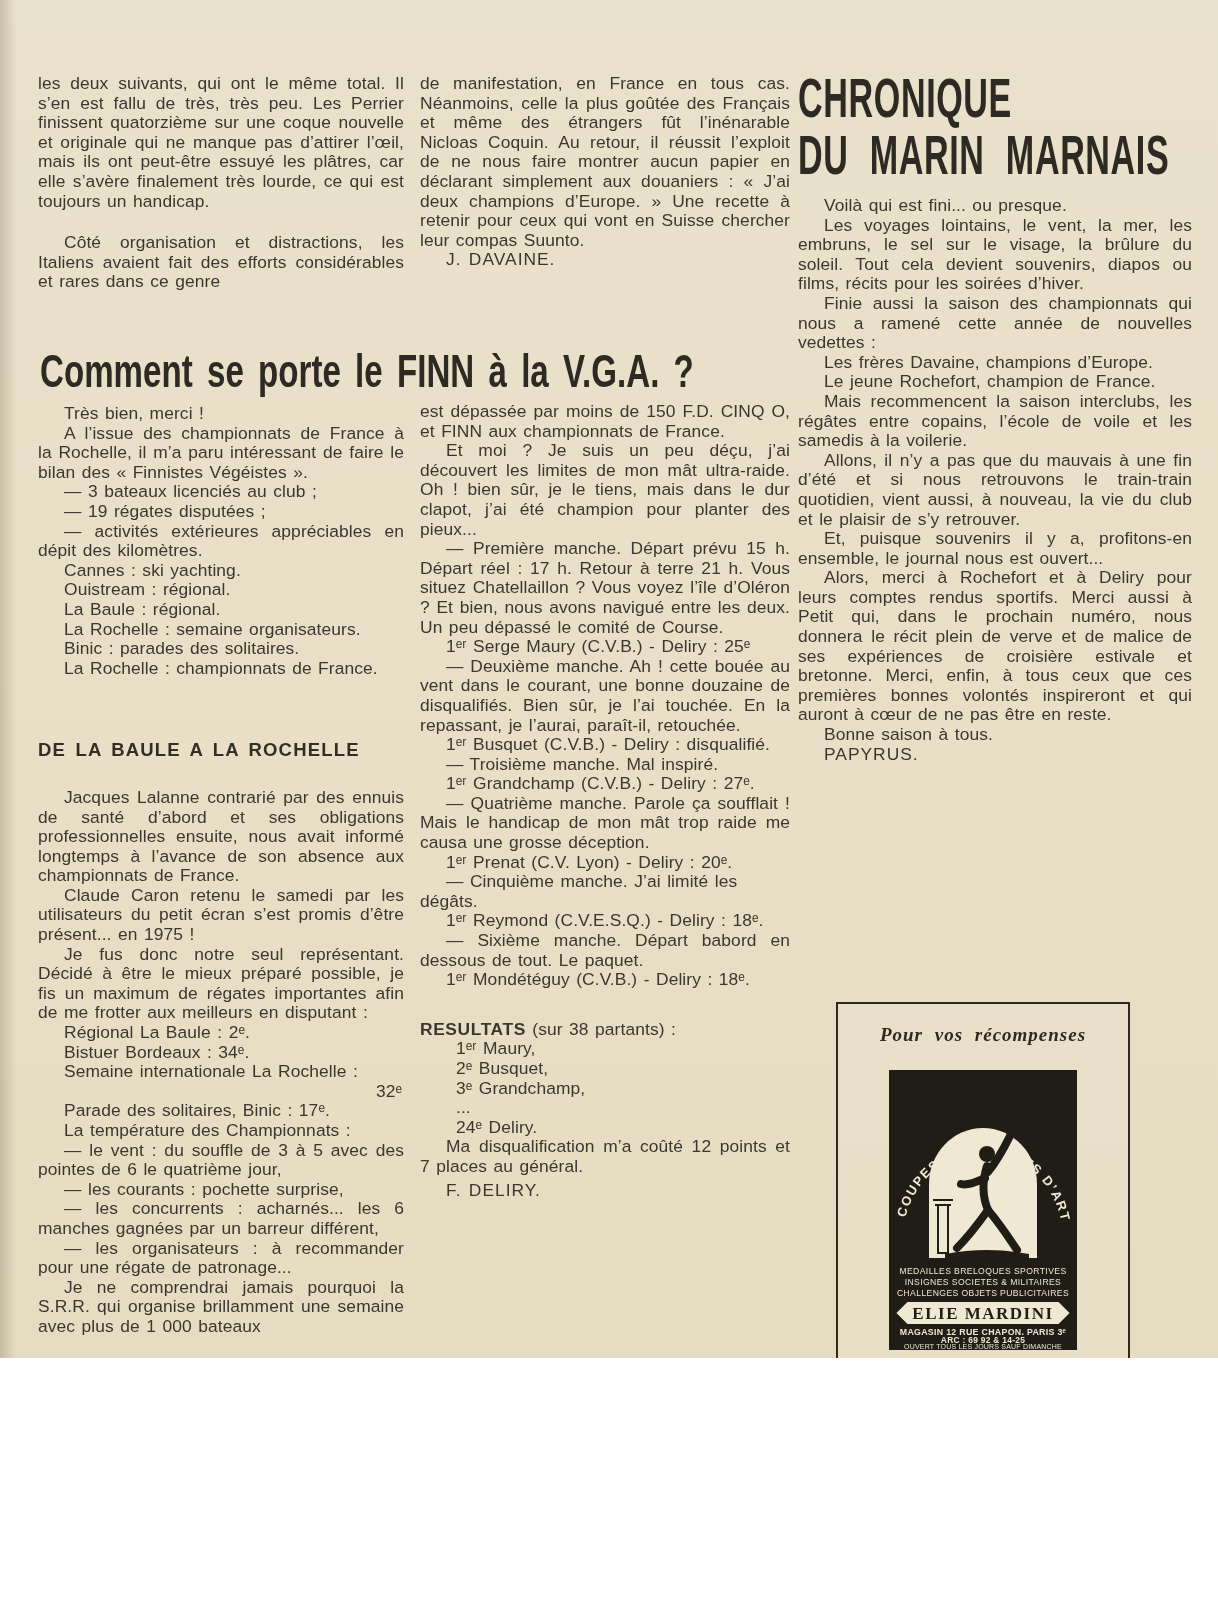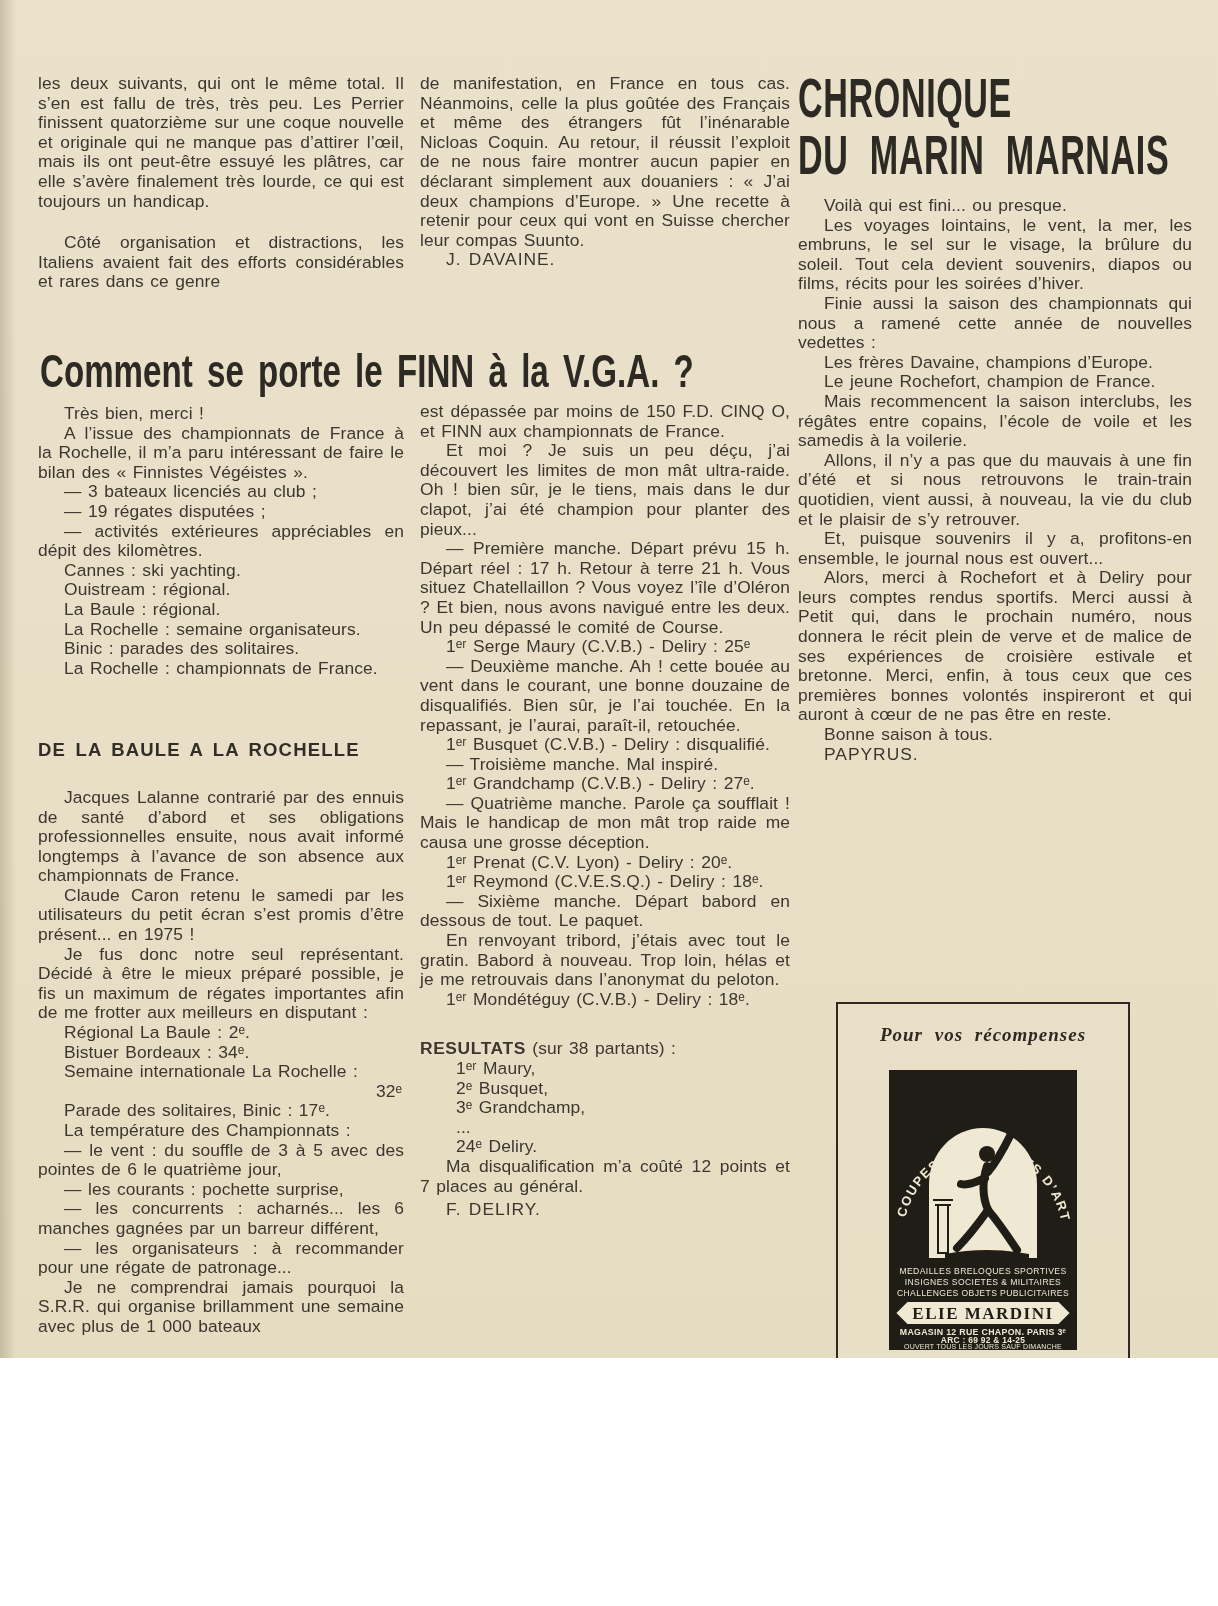--- a/index.html
+++ b/index.html
@@ -114,23 +114,23 @@
     <p class="noind">est dépassée par moins de 150 F.D. CINQ O, et FINN aux championnats de France.</p>
     <p>Et moi ? Je suis un peu déçu, j’ai découvert les limites de mon mât ultra-raide. Oh ! bien sûr, je le tiens, mais dans le dur clapot, j’ai été champion pour planter des pieux...</p>
     <p>— Première manche. Départ prévu 15 h. Départ réel : 17 h. Retour à terre 21 h. Vous situez Chatellaillon ? Vous voyez l’île d’Oléron ? Et bien, nous avons navigué entre les deux. Un peu dépassé le comité de Course.</p>
     <p class="left">1ᵉʳ Serge Maury (C.V.B.) - Deliry : 25ᵉ</p>
     <p>— Deuxième manche. Ah ! cette bouée au vent dans le courant, une bonne douzaine de disqualifiés. Bien sûr, je l’ai touchée. En la repassant, je l’aurai, paraît-il, retouchée.</p>
     <p>1ᵉʳ Busquet (C.V.B.) - Deliry : disqualifié.</p>
     <p class="left">— Troisième manche. Mal inspiré.</p>
     <p class="left">1ᵉʳ Grandchamp (C.V.B.) - Deliry : 27ᵉ.</p>
     <p>— Quatrième manche. Parole ça soufflait ! Mais le handicap de mon mât trop raide me causa une grosse déception.</p>
     <p class="left">1ᵉʳ Prenat (C.V. Lyon) - Deliry : 20ᵉ.</p>
+    <p class="left">— Cinquième manche. J’ai limité les dégâts.</p>
     <p class="left">1ᵉʳ Reymond (C.V.E.S.Q.) - Deliry : 18ᵉ.</p>
     <p>— Sixième manche. Départ babord en dessous de tout. Le paquet.</p>
-    <p>En renvoyant tribord, j’étais avec tout le gratin. Babord à nouveau. Trop loin, hélas et je me retrouvais dans l’anonymat du peloton.</p>
     <p class="left">1ᵉʳ Mondétéguy (C.V.B.) - Deliry : 18ᵉ.</p>
 
     <p class="res-head">
       <span class="b">RESULTATS</span><span> (sur 38 partants) :</span>
     </p>
     <p class="res-item">1ᵉʳ Maury,</p>
     <p class="res-item">2ᵉ Busquet,</p>
     <p class="res-item">3ᵉ Grandchamp,</p>
     <p class="res-item">...</p>
     <p class="res-item">24ᵉ Deliry.</p>

